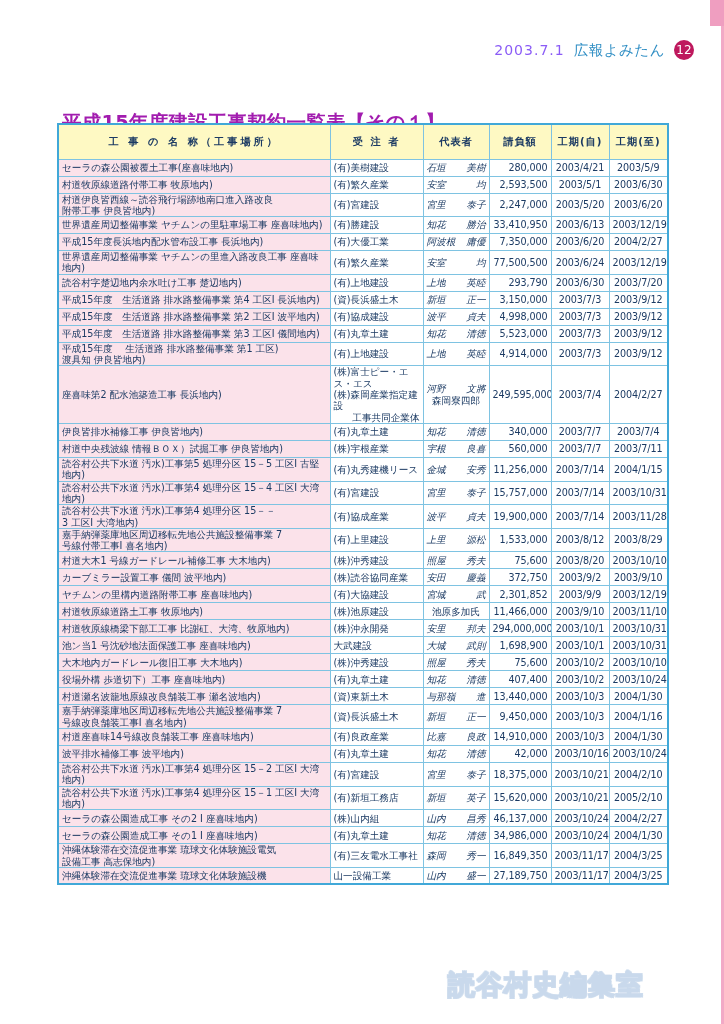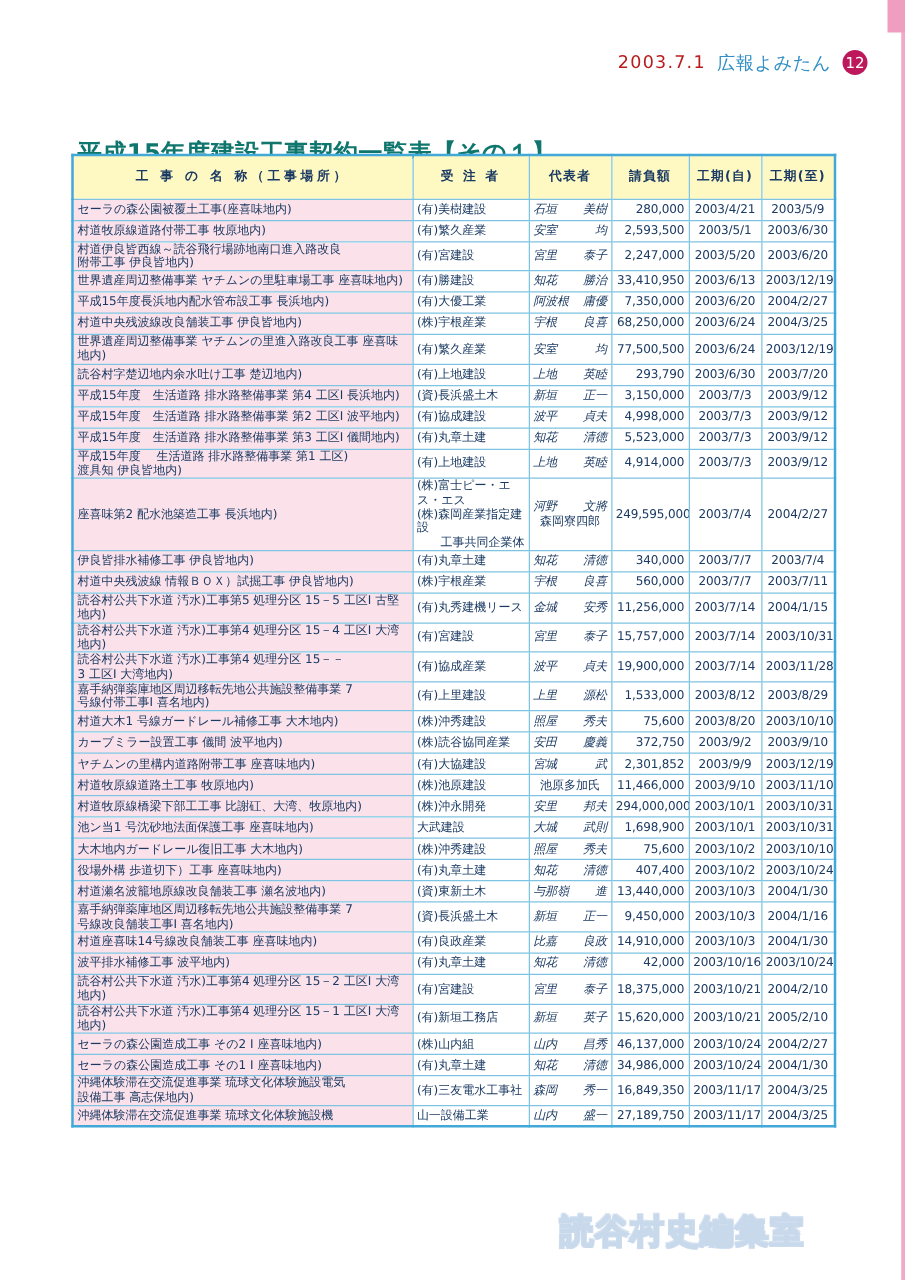--- a/index.html
+++ b/index.html
@@ -37,21 +37,21 @@
     position: absolute;
     right: 30px;
     top: 40px;
     display: flex;
     align-items: center;
     gap: 9px;
     white-space: nowrap;
   }
   #header-date {
     font-size: 14px;
-    color: #b91c1c;
+    color: #8b5cf6;
     letter-spacing: 1px;
   }
   #header-title {
     font-size: 14.5px;
     color: #2f8ec4;
     letter-spacing: 0.5px;
   }
   #page-number {
     width: 20px; height: 20px;
     border-radius: 50%;
@@ -64,21 +64,21 @@
     line-height: 1;
   }
 
   
   #section-title {
     position: absolute;
     left: 62px;
     top: 96px;
     font-size: 19.5px;
     font-weight: bold;
-    color: #0f766e;
+    color: #a21caf;
     letter-spacing: 0.2px;
     white-space: nowrap;
   }
 
   
   #contract-table-wrap {
     position: absolute;
     left: 57px;
     top: 123px;
     width: 610px;
@@ -292,37 +292,20 @@
               <span>阿波根</span>
               <span>庸優</span>
             </span>
           </td>
           <td class="c-amount ">7,350,000</td>
           <td class="c-from ">2003/6/20</td>
           <td class="c-to ">2004/2/27</td>
         </tr>
         <tr>
           <td class="c-name ">
-            <span class="subline">村道中央残波線改良舗装工事 伊良皆地内)</span>
-          </td>
-          <td class="c-vendor ">
-            <span class="subline">(株)宇根産業</span>
-          </td>
-          <td class="c-rep ">
-            <span class="rep-inner">
-              <span>宇根</span>
-              <span>良喜</span>
-            </span>
-          </td>
-          <td class="c-amount ">68,250,000</td>
-          <td class="c-from ">2003/6/24</td>
-          <td class="c-to ">2004/3/25</td>
-        </tr>
-        <tr>
-          <td class="c-name ">
             <span class="subline">世界遺産周辺整備事業 ヤチムンの里進入路改良工事 座喜味地内)</span>
           </td>
           <td class="c-vendor ">
             <span class="subline">(有)繁久産業</span>
           </td>
           <td class="c-rep ">
             <span class="rep-inner">
               <span>安室</span>
               <span>均</span>
             </span>

